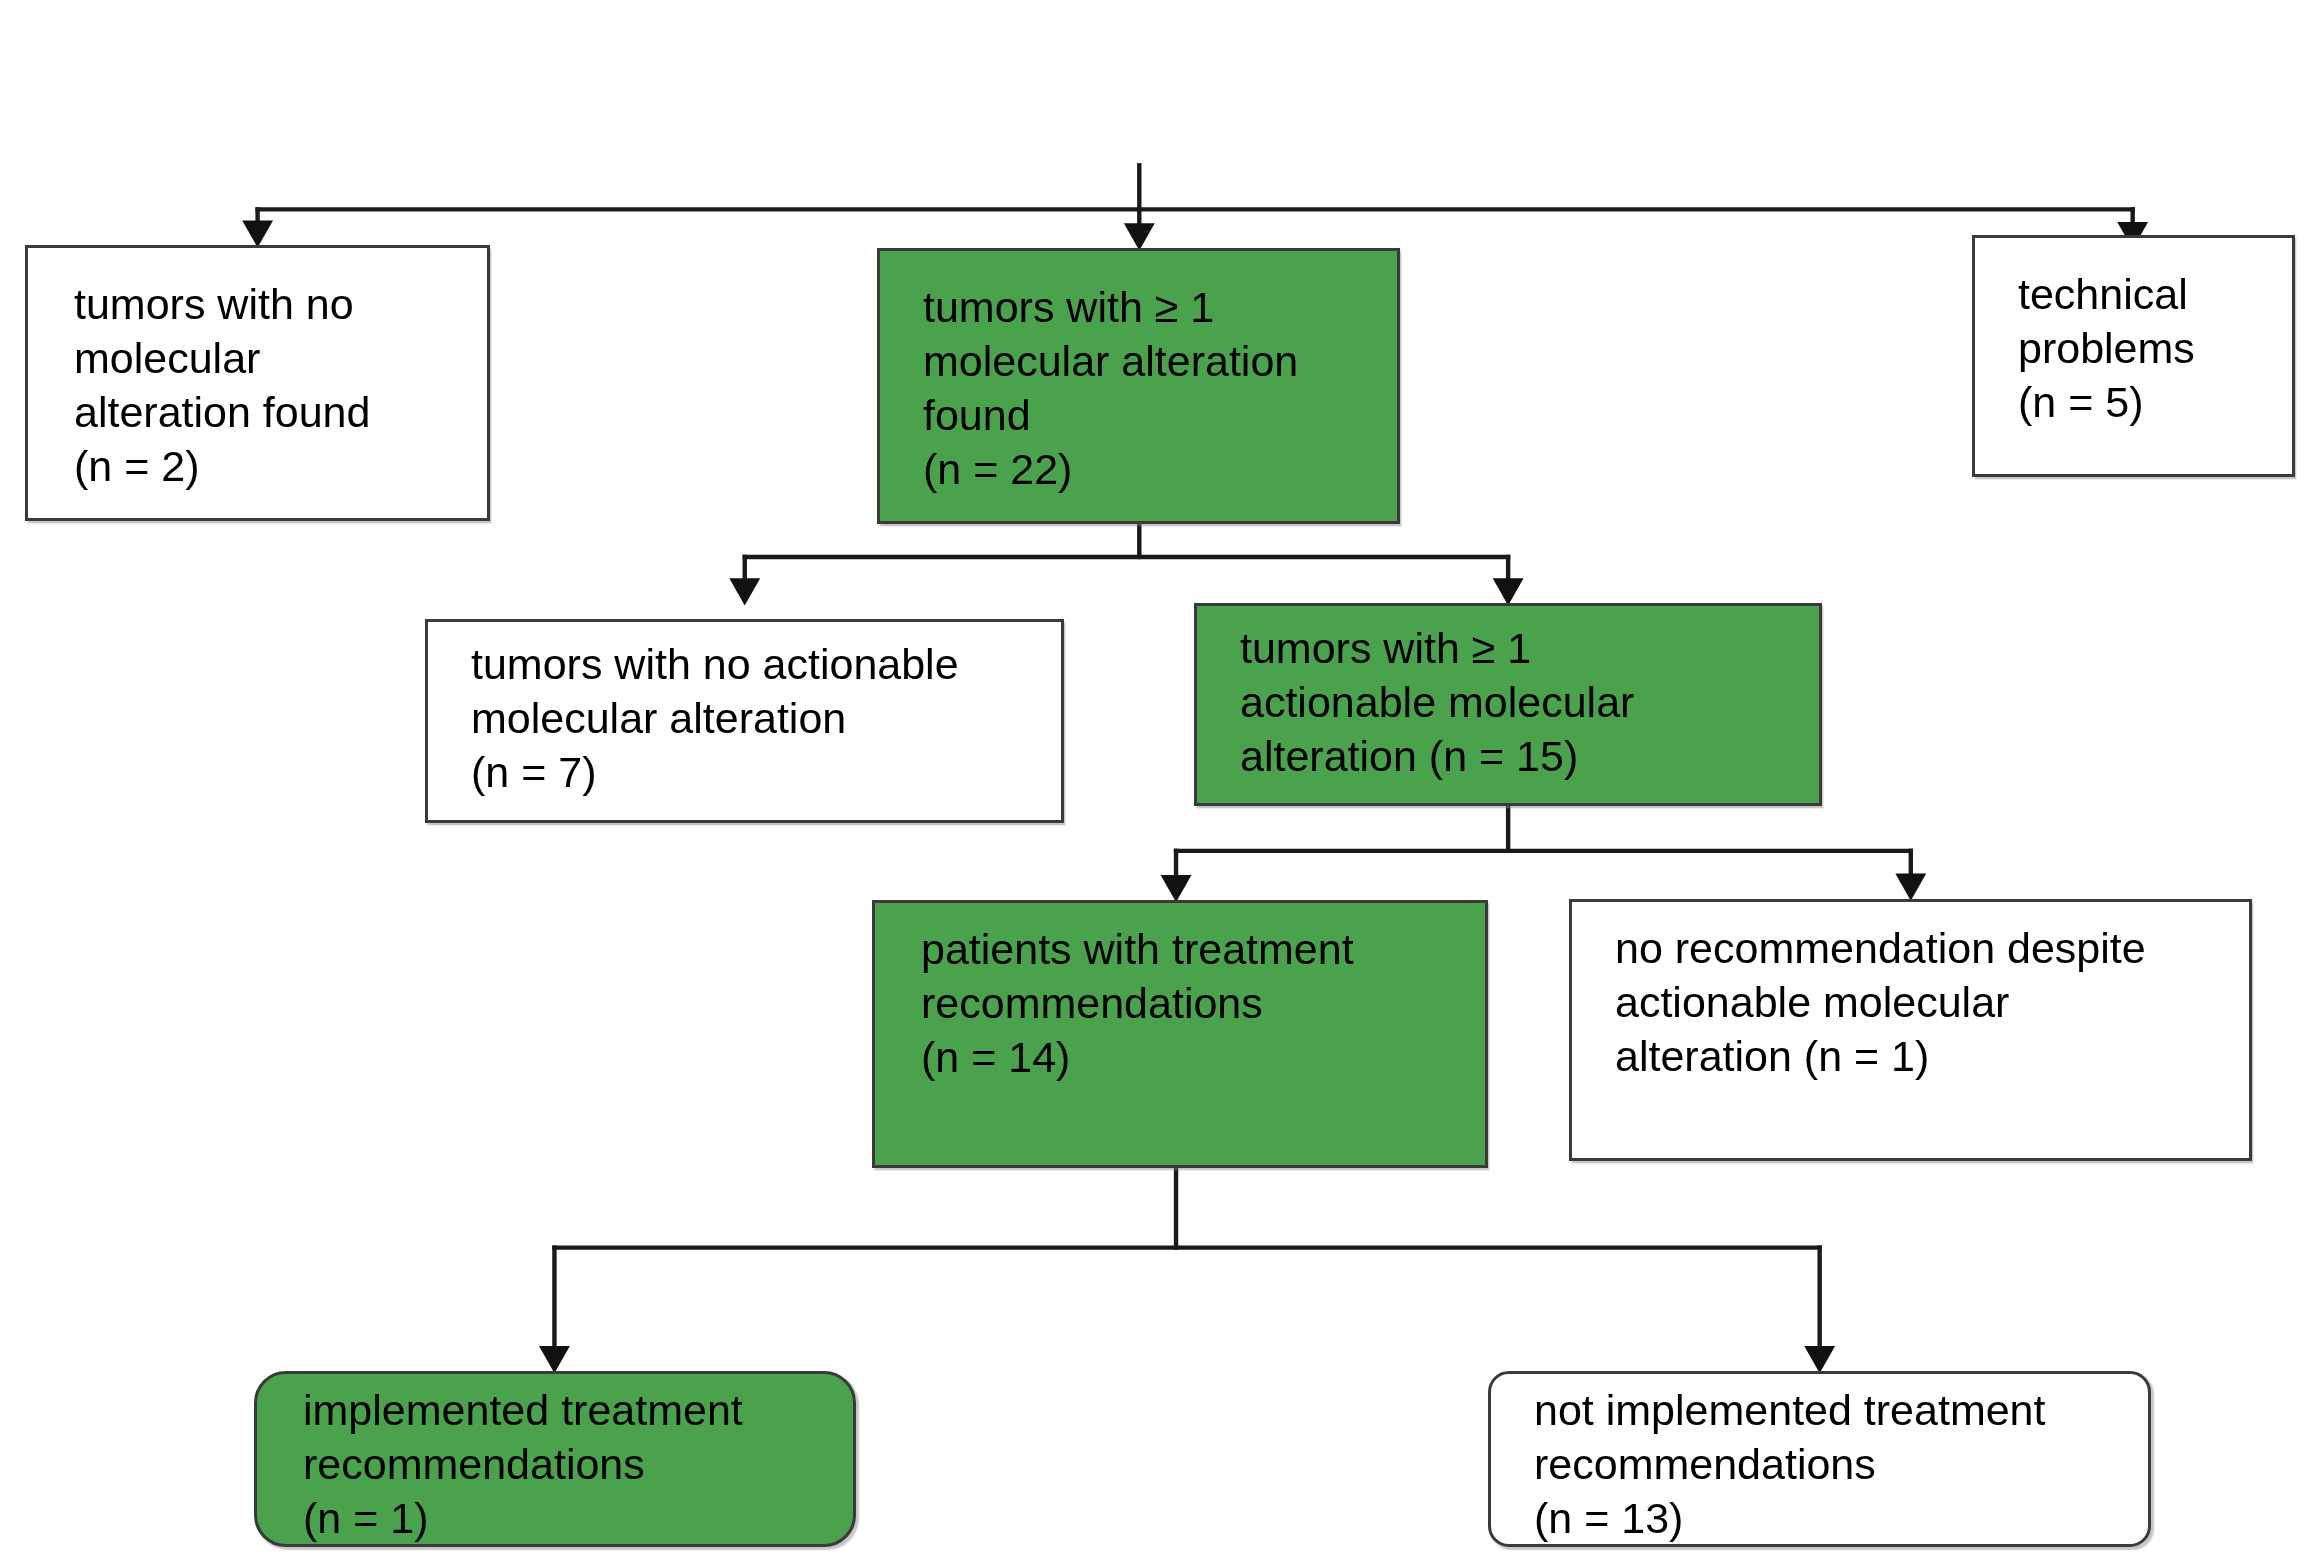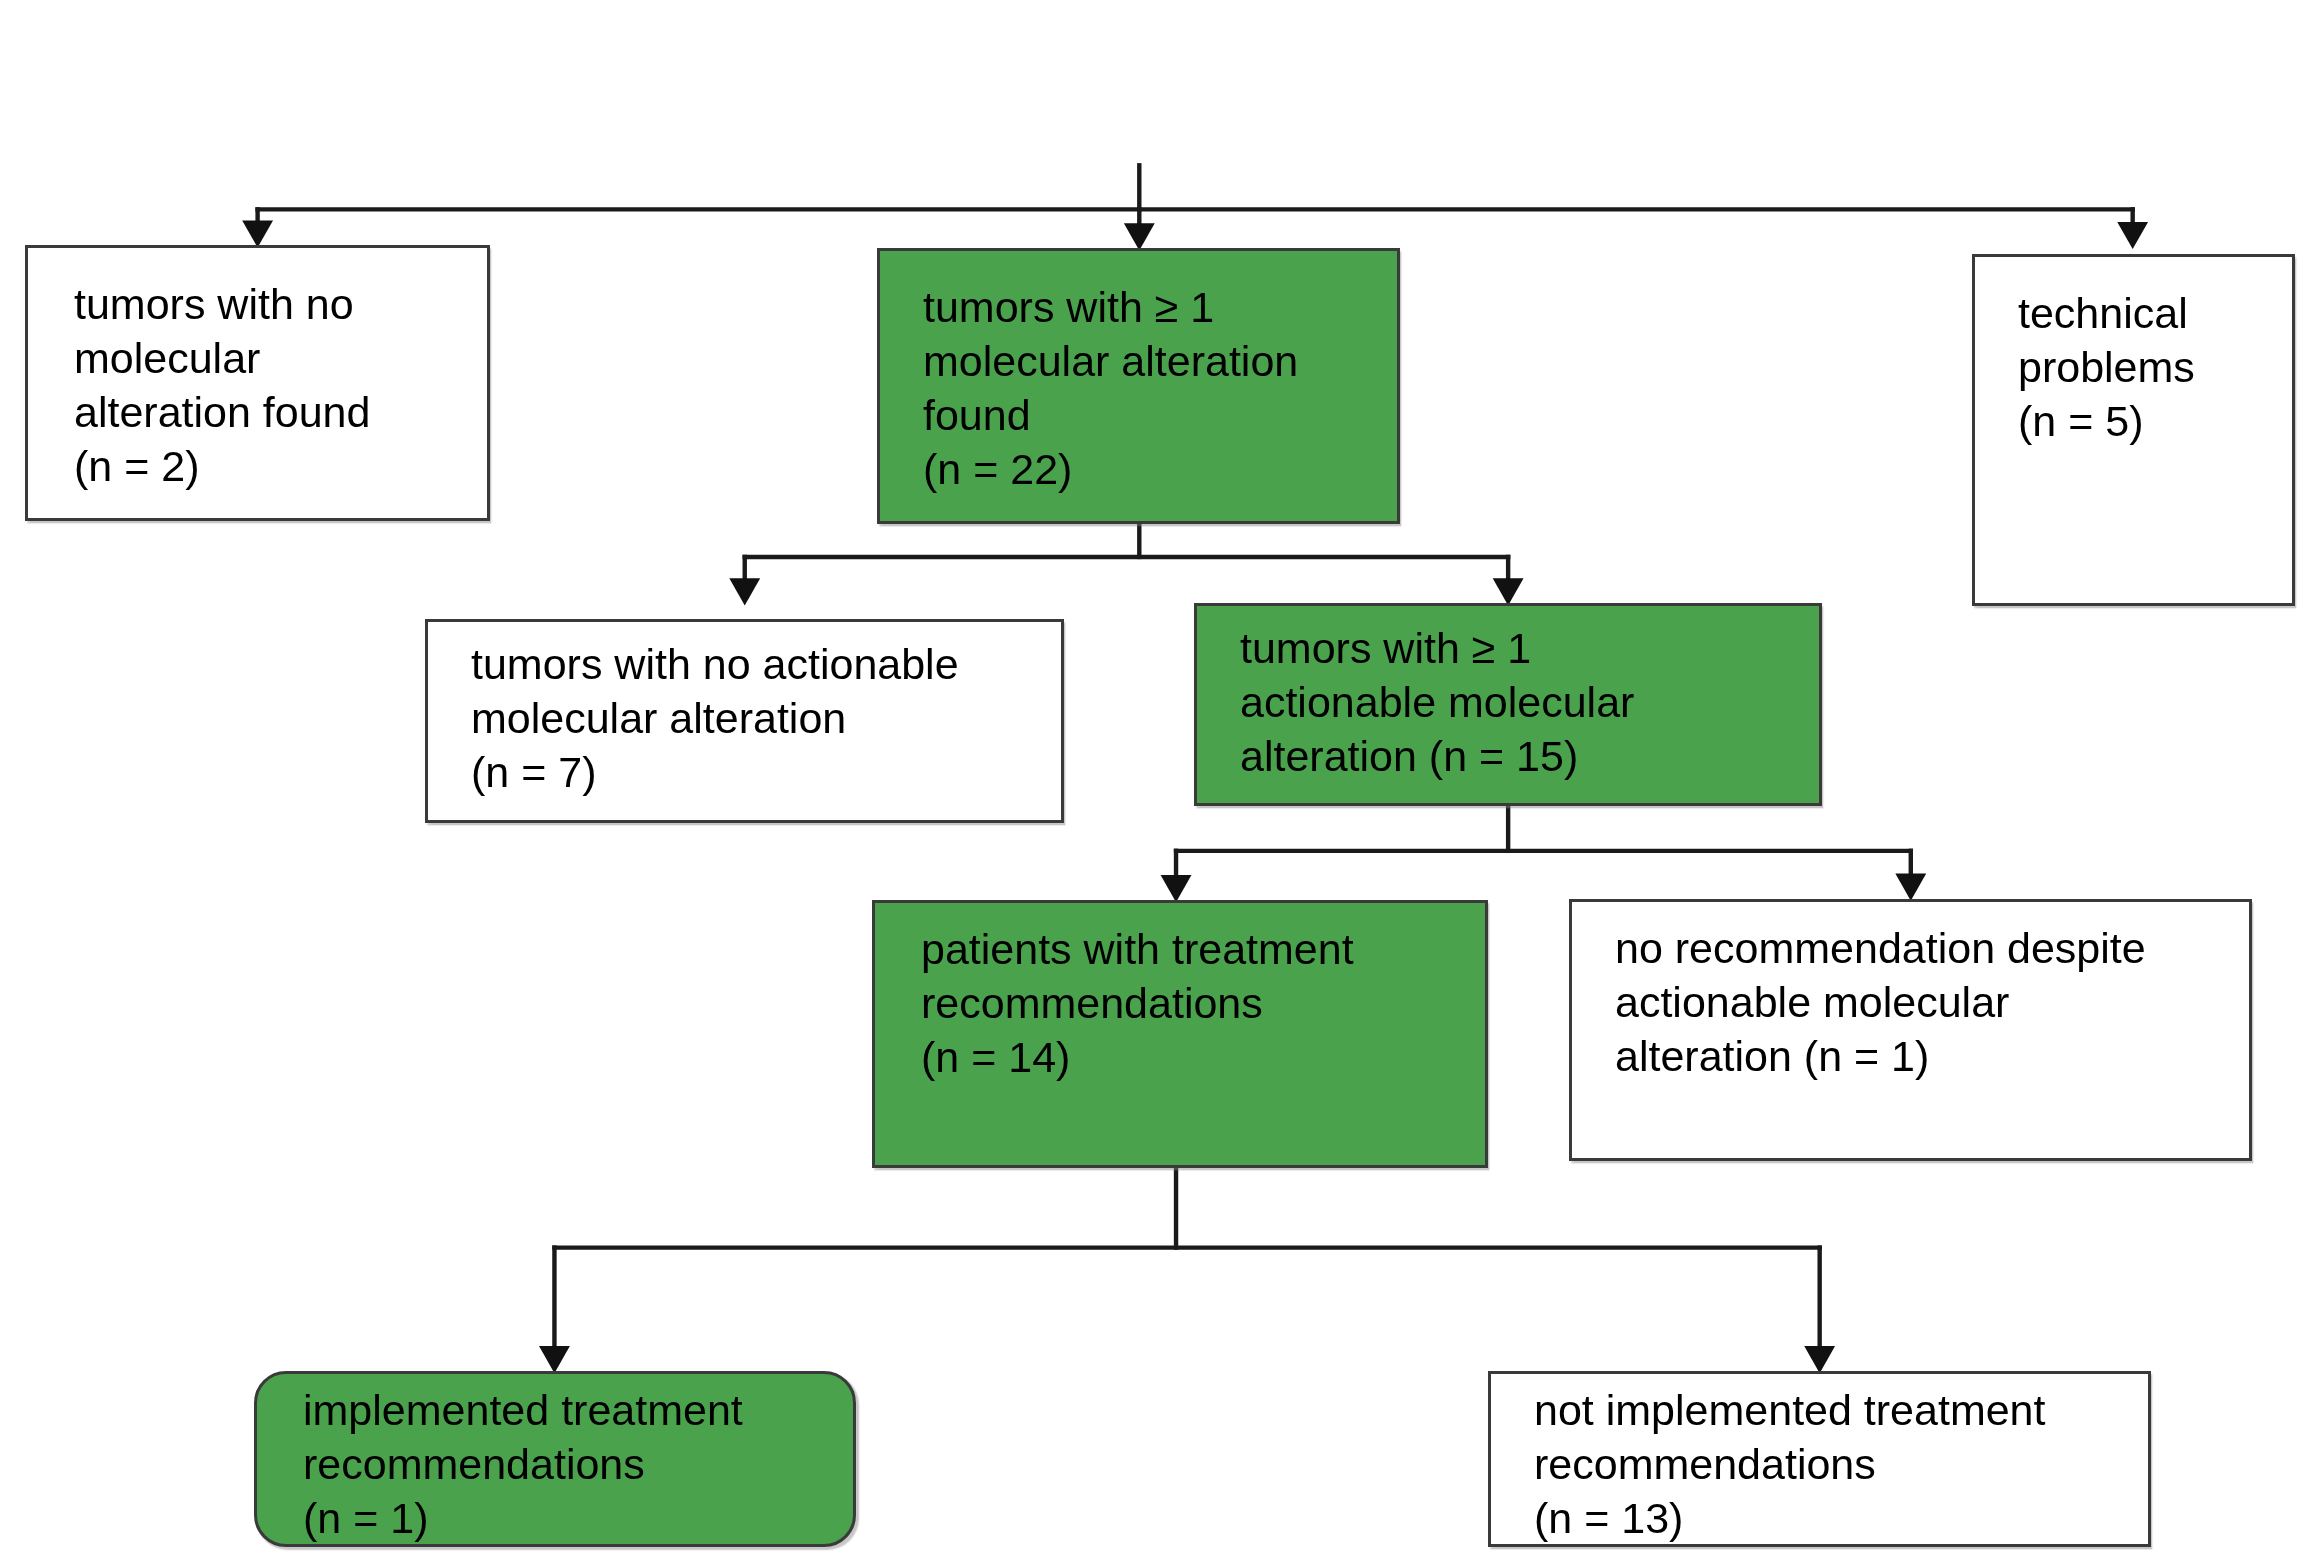--- a/index.html
+++ b/index.html
@@ -9,21 +9,21 @@
   .node{
     position:absolute;box-sizing:border-box;
     border:3.7px solid #3a3a3a;background:#ffffff;color:#000000;
     font-size:43px;line-height:54px;white-space:pre-wrap;
     box-shadow:2.2px 2.9px 1.5px rgba(130,130,130,0.45);
   }
   
   #n-itt     {left:877px;top:20px;  width:523px;height:146px;padding:16px 14.7px 0 31px;}
   #n-nomol   {left:25px;  top:245px; width:465px;height:276px;padding:29px 11.8px 0 46px;}
   #n-molfound{left:877px;top:248px; width:523px;height:276px;padding:29px 11.8px 0 43px;}
-  #n-tech    {left:1972px;top:254px; width:323px;height:352px;padding:29px 11.8px 0 43px;}
+  #n-tech    {left:1972px;top:235px; width:323px;height:242px;padding:29px 11.8px 0 43px;}
   #n-noact   {left:425px; top:603px; width:639px;height:204px;padding:14.7px 11.8px 0 43px;}
   #n-act     {left:1194px;top:603px; width:628px;height:203px;padding:14.7px 11.8px 0 43px;}
   #n-rec     {left:872px;top:900px;width:616px;height:268px;padding:19px 7px 0 46px;}
   #n-norec   {left:1569px;top:899px;width:683px;height:262px;padding:19px 11.8px 0 43px;}
   #n-impl    {left:254px; top:1371px;width:602px;height:176px;padding:8.8px 11.8px 0 46px;border-radius:32px;}
   #n-notimpl {left:1488px;top:1371px;width:663px;height:176px;padding:8.8px 11.8px 0 43px;}
 </style>
 </head>
 <body>
 
@@ -81,18 +81,18 @@
 alteration (n = 15)</div>
   <div class="node green" id="n-rec" style="border-color: rgb(58, 58, 58); color: rgb(0, 0, 0); background-color: rgb(74, 162, 77);">patients with treatment
 recommendations
 (n = 14)</div>
   <div class="node" id="n-norec" style="border-color: rgb(58, 58, 58); color: rgb(0, 0, 0); background-color: rgb(255, 255, 255);">no recommendation despite
 actionable molecular
 alteration (n = 1)</div>
   <div class="node green" id="n-impl" style="border-color: rgb(58, 58, 58); color: rgb(0, 0, 0); background-color: rgb(74, 162, 77);">implemented treatment
 recommendations
 (n = 1)</div>
-  <div class="node" id="n-notimpl" style="border-color: rgb(58, 58, 58); color: rgb(0, 0, 0); background-color: rgb(255, 255, 255);">not implemented treatment
+  <div class="node" id="n-notimpl" style="border-color: rgb(58, 58, 58); color: rgb(0, 0, 0); background-color: rgb(255, 255, 255); border-radius: 21px;">not implemented treatment
 recommendations
 (n = 13)</div>
 
 </div>
 
 
 </body></html>

